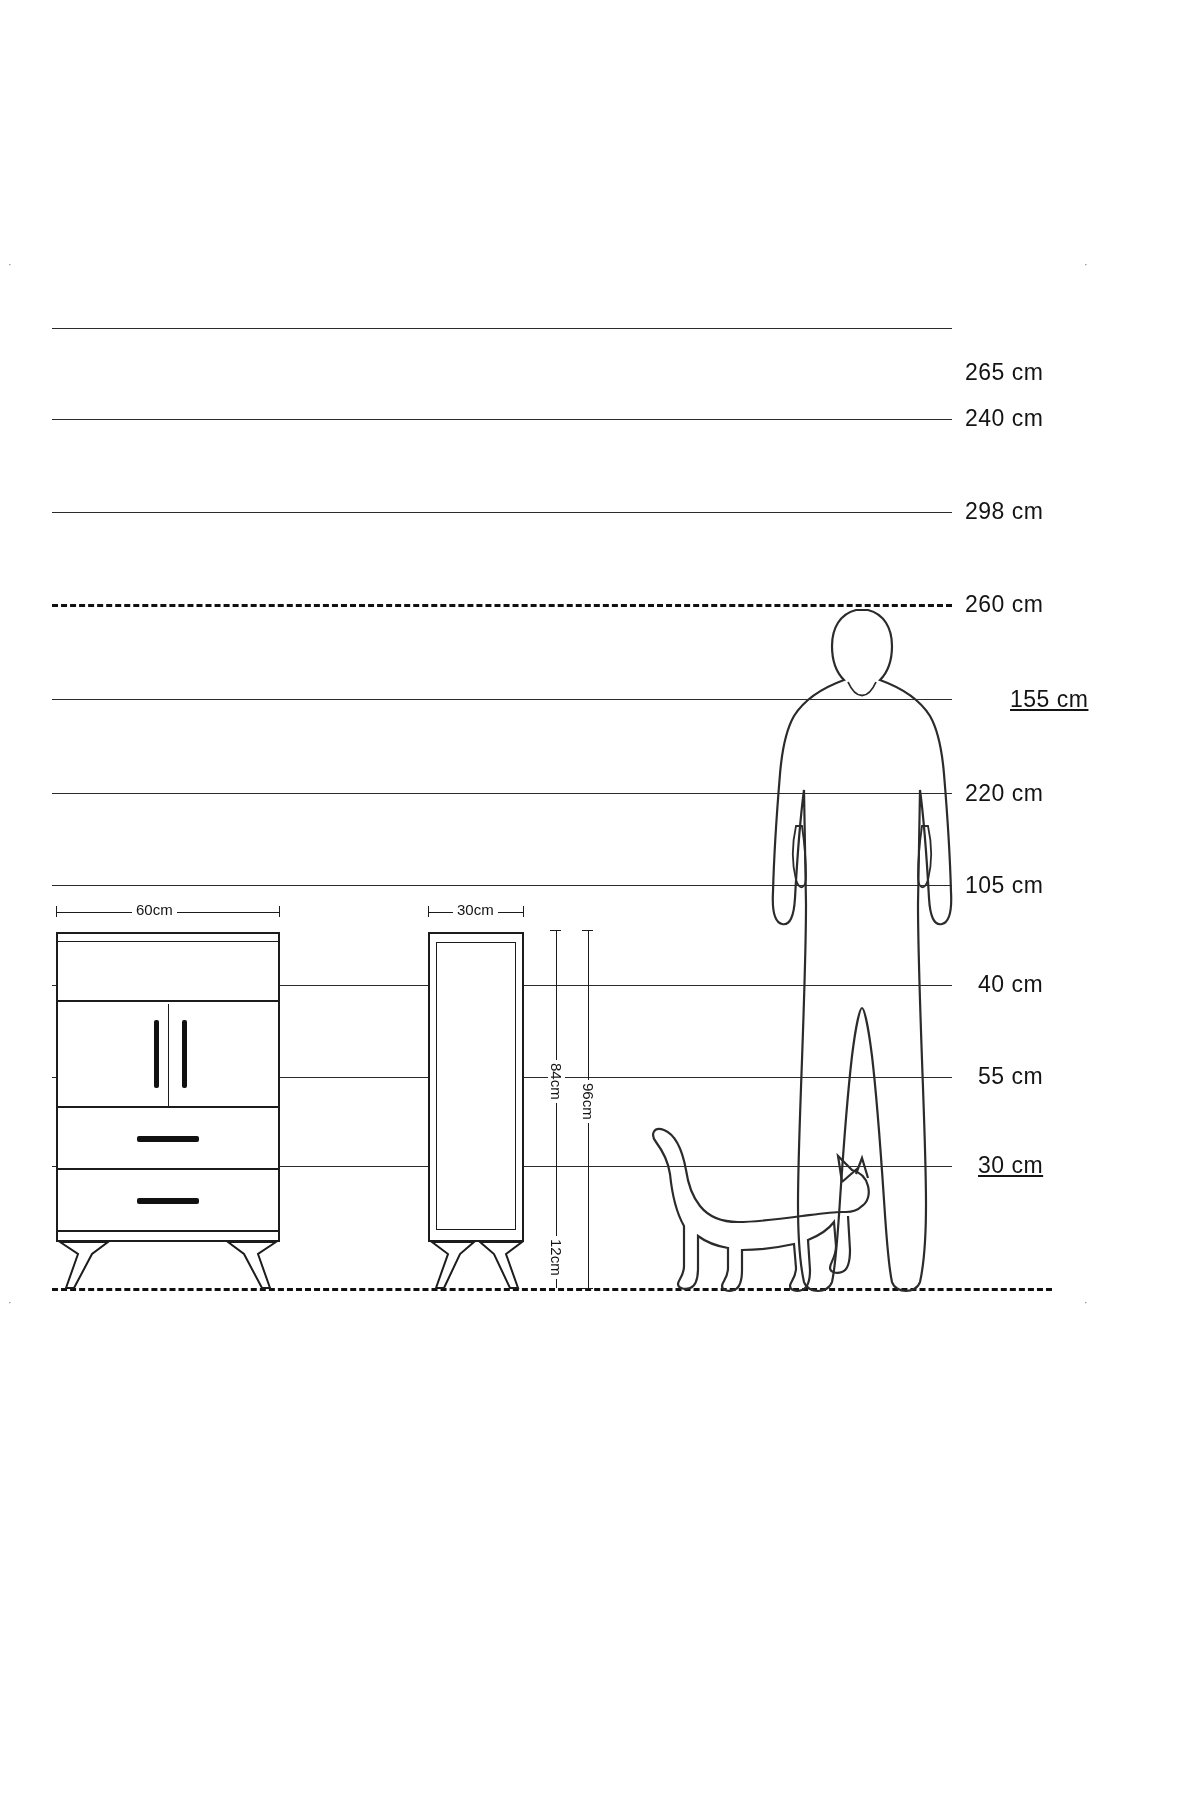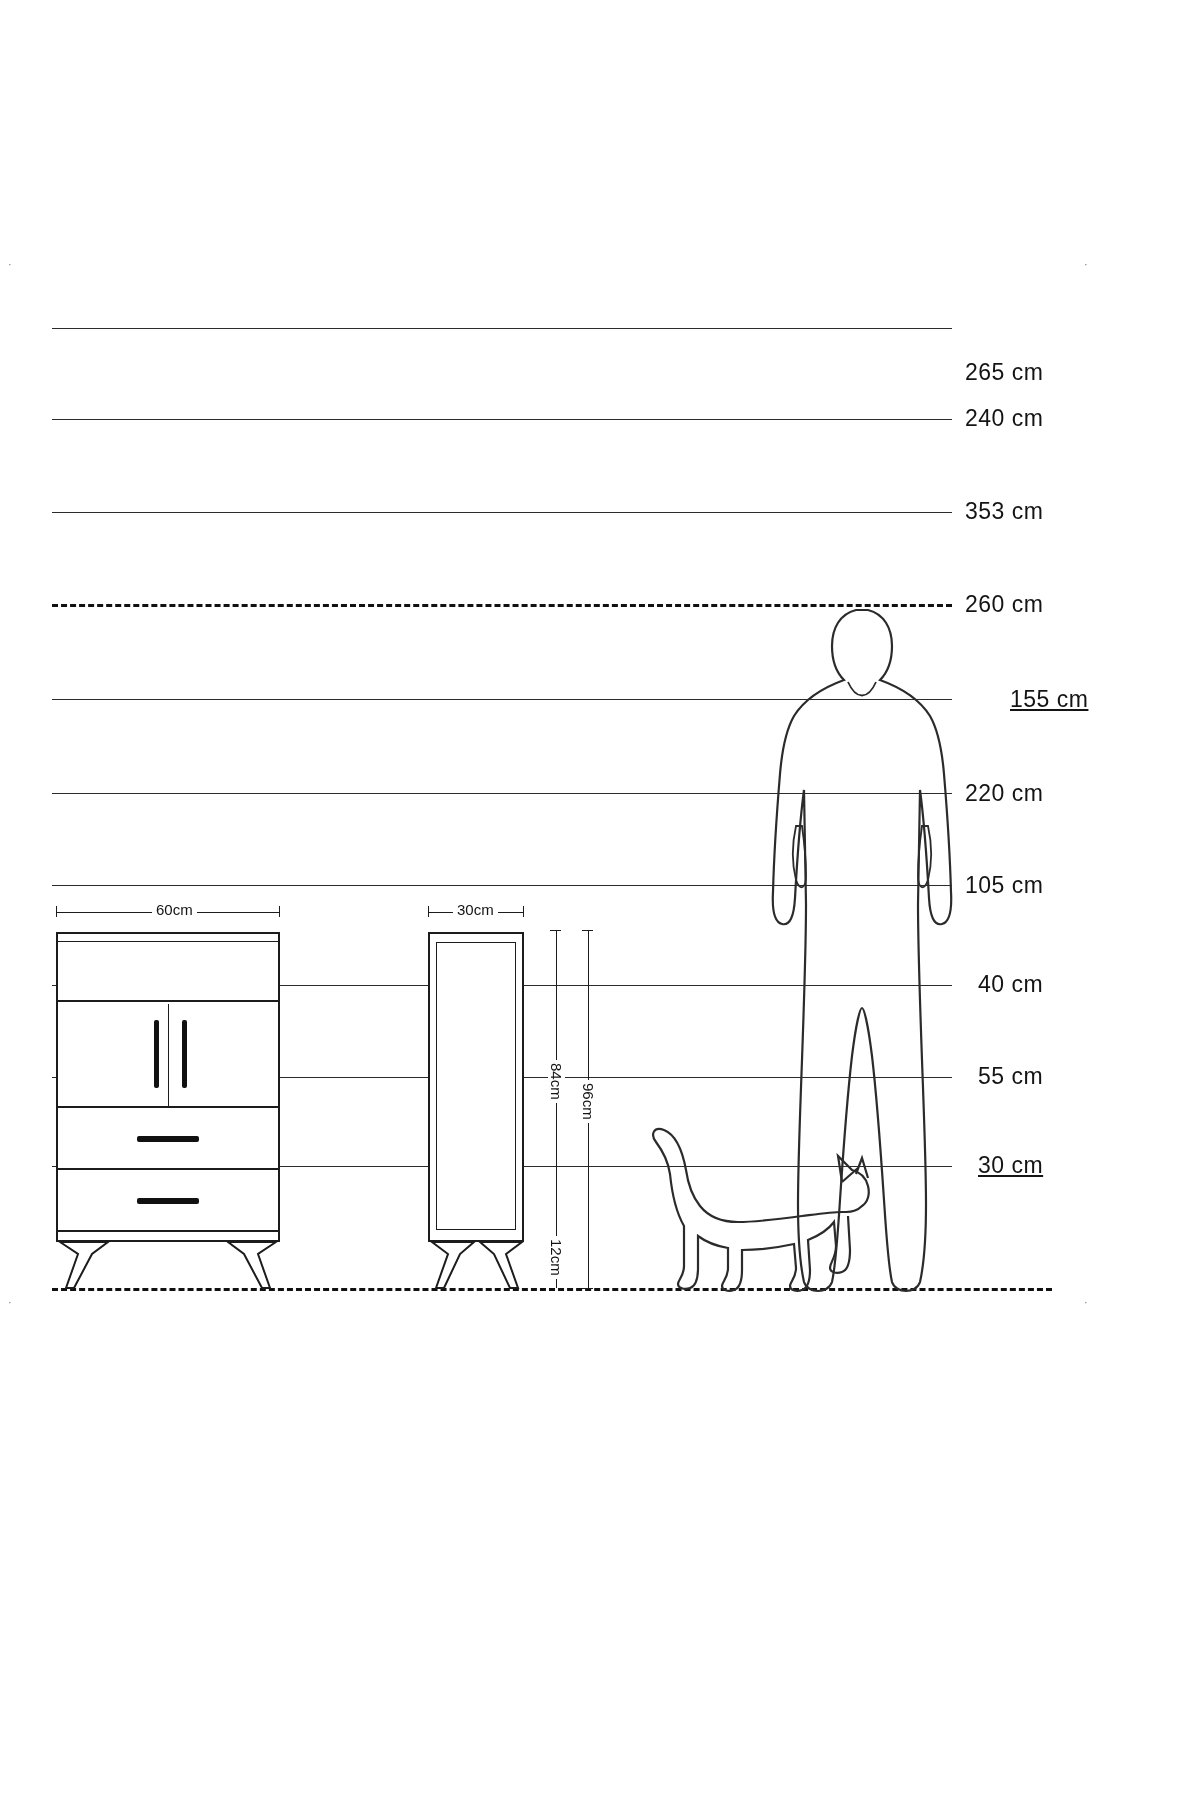--- a/index.html
+++ b/index.html
@@ -123,21 +123,21 @@
   <div class="reg" style="left:8px;top:1296px;">·</div>
   <div class="reg" style="left:1084px;top:1296px;">·</div>
 
   <div class="scale-line" style="left:52px;top:328px;width:900px;"></div>
   <div class="scale-label" style="left:965px;top:313px;margin-top:46px;">265 cm</div>
 
   <div class="scale-line" style="left:52px;top:419px;width:900px;"></div>
   <div class="scale-label" style="left:965px;top:405px;">240 cm</div>
 
   <div class="scale-line" style="left:52px;top:512px;width:900px;"></div>
-  <div class="scale-label" style="left:965px;top:498px;">353 cm</div>
+  <div class="scale-label" style="left:965px;top:498px;">298 cm</div>
 
   <div class="scale-line dashed" style="left:52px;top:604px;width:900px;"></div>
   <div class="scale-label" style="left:965px;top:591px;">260 cm</div>
 
   <div class="scale-line" style="left:52px;top:699px;width:900px;"></div>
   <div class="scale-label" style="left:1010px;top:686px;text-decoration:underline;">155 cm</div>
 
   <div class="scale-line" style="left:52px;top:793px;width:900px;"></div>
   <div class="scale-label" style="left:965px;top:780px;">220 cm</div>
 
@@ -191,21 +191,21 @@
          C112 130 130 128 148 124 L150 148 C150 158 144 162 144 166 C144 170 150 172 156 170 C162 168 164 160 164 150 L162 120
          C172 116 182 110 188 102
          L190 126 C190 138 184 142 184 148 C184 152 190 154 196 152 C202 150 204 142 204 130 L202 96"></path>
     <path fill="none" stroke="#2b2b2b" stroke-width="2.2" d="M196 62 L212 48"></path>
     <path fill="none" stroke="#2b2b2b" stroke-width="2.2" d="M210 54 L216 38 L222 58"></path>
   </svg>
 
   <div class="dim-h" style="left:56px;top:912px;width:224px;"></div>
   <div class="dim-h-cap" style="left:56px;top:906px;"></div>
   <div class="dim-h-cap" style="left:279px;top:906px;"></div>
-  <div class="dim-h-label" style="left:152px;top:901px;text-align:right;">60cm</div>
+  <div class="dim-h-label" style="left:132px;top:901px;text-align:right;">60cm</div>
 
   <div class="cabinet">
     <div class="cab-top-strip"></div>
     <div class="cab-open"></div>
     <div class="cab-doors"></div>
     <div class="cab-door-split"></div>
     <div class="handle-v" style="left:96px;top:86px;"></div>
     <div class="handle-v" style="left:124px;top:86px;"></div>
     <div class="cab-drawer1"></div>
     <div class="handle-h" style="top:202px;"></div>

